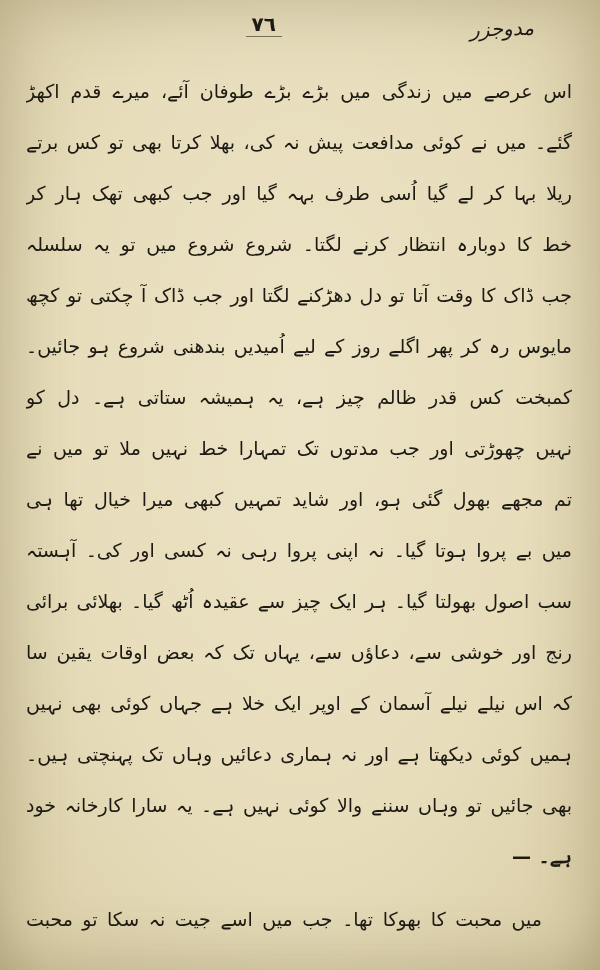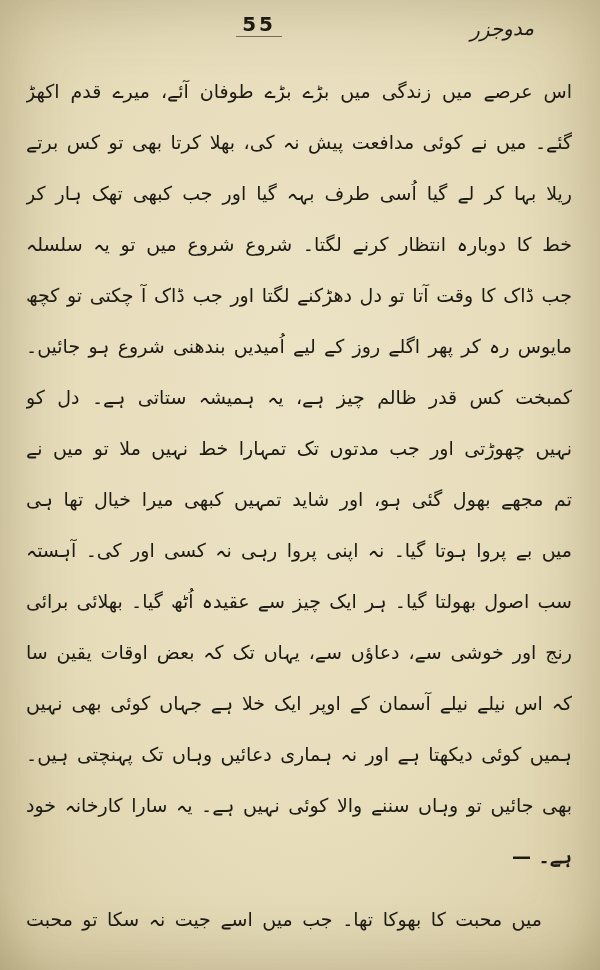--- a/index.html
+++ b/index.html
@@ -71,21 +71,21 @@
     line-height: 48px;
     height: 48px;
   }
 </style>
 </head>
 <body>
 
 <div class="page">
 
   <header class="page-header">
-    <span class="page-number">55</span>
+    <span class="page-number">٧٦</span>
     <span class="book-title">مدوجزر</span>
   </header>
 
   <main class="text-body">
 
     <div class="para para-1">
       <div class="line">اس عرصے میں زندگی میں بڑے بڑے طوفان آئے، میرے قدم اکھڑ میرے</div>
       <div class="line">گئے۔ میں نے کوئی مدافعت پیش نہ کی، بھلا کرتا بھی تو کس برتے پر، جدھر</div>
       <div class="line">ریلا بہا کر لے گیا اُسی طرف بہہ گیا اور جب کبھی تھک ہار کر بیٹھتا تو تمہارے</div>
       <div class="line">خط کا دوبارہ انتظار کرنے لگتا۔ شروع شروع میں تو یہ سلسلہ بہت خط رہا۔</div>

